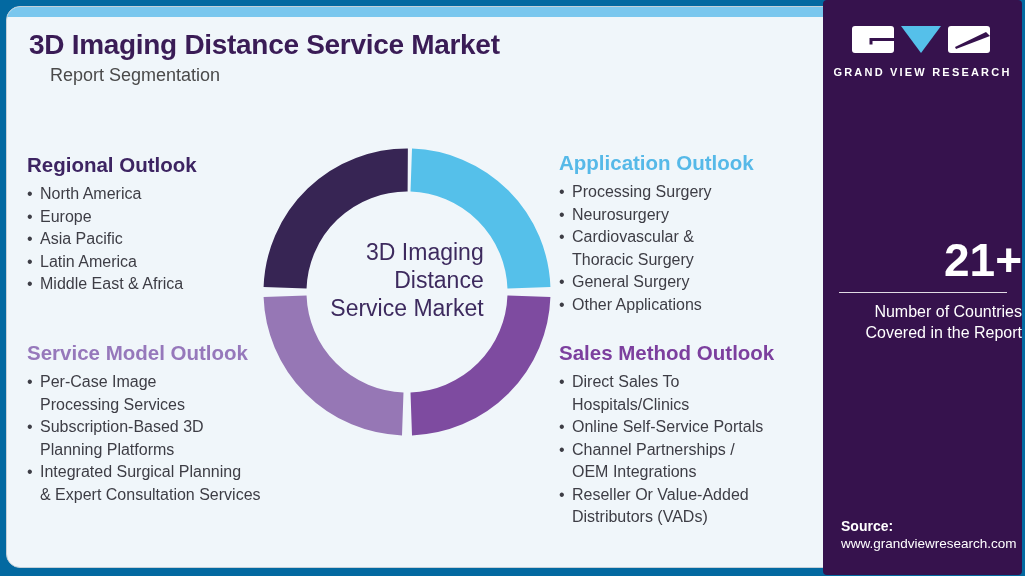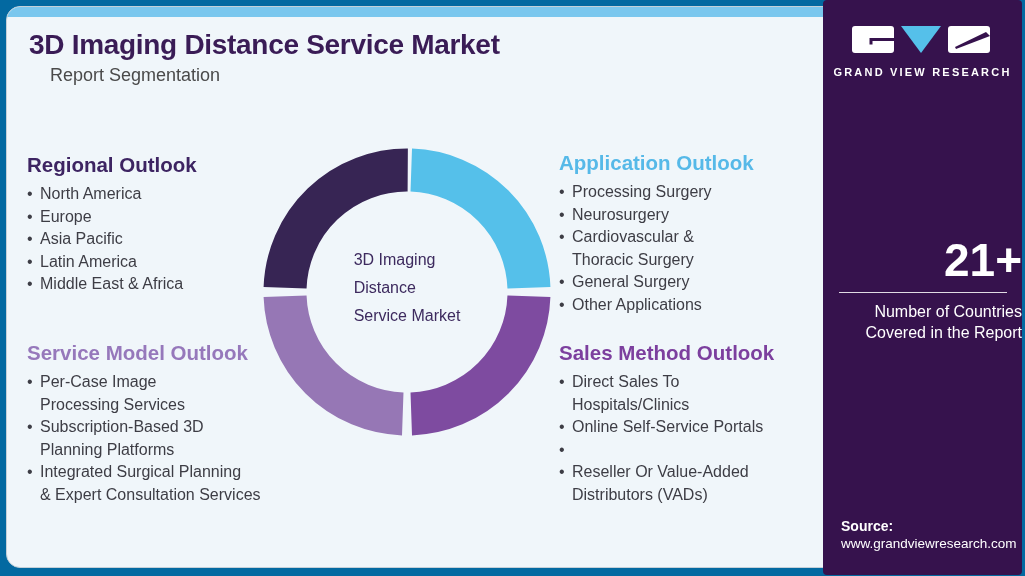--- a/index.html
+++ b/index.html
@@ -32,23 +32,23 @@
   .item-text { white-space:pre-line; }
 
   .sec-regional      { left:20px;  top:146px; }
   .sec-service-model { left:20px;  top:334px; }
   .sec-application   { left:552px; top:144px; }
   .sec-sales-method  { left:552px; top:334px; }
 
   
   .donut-wrap { position:absolute; left:255px; top:140px; width:290px; height:290px; }
   .donut-center {
-    position:absolute; left:255px; top:136px; width:290px; height:290px;
+    position:absolute; left:255px; top:128px; width:290px; height:290px;
     display:flex; align-items:center; justify-content:center;
-    text-align:left; font-size:16px; line-height:28px; color:#3d2a5e;
+    text-align:right; font-size:23px; line-height:28px; color:#3d2a5e;
     white-space:pre-line; pointer-events:none;
   }
 
   
   .panel {
     position:absolute; left:823px; top:0; width:199px; height:575px;
     border-radius:4px; color:#ffffff;
   }
   .logo { position:absolute; left:0; top:24px; width:100%; text-align:center; }
   .logo-word { margin-top:6px; font-size:11px; font-weight:bold; letter-spacing:2.2px; }
@@ -152,20 +152,22 @@
             <span class="bullet">•</span>
             <span class="item-text">Direct Sales To
 Hospitals/Clinics</span>
           </li>
           <li>
             <span class="bullet">•</span>
             <span class="item-text">Online Self-Service Portals</span>
           </li>
           <li>
             <span class="bullet">•</span>
+            <span class="item-text">Channel Partnerships /
+OEM Integrations</span>
           </li>
           <li>
             <span class="bullet">•</span>
             <span class="item-text">Reseller Or Value-Added
 Distributors (VADs)</span>
           </li>
         </ul>
     </div>
 
     <svg class="donut-wrap" viewBox="0 0 290 290" aria-hidden="true">

